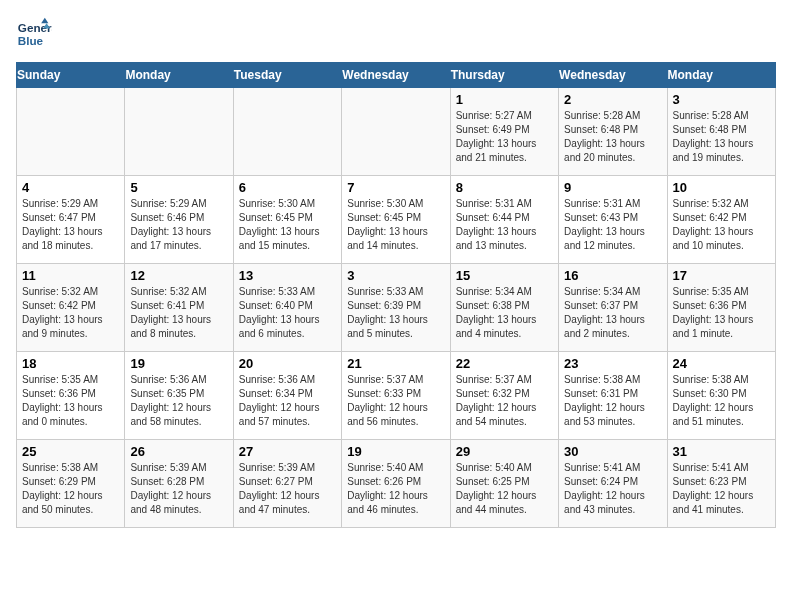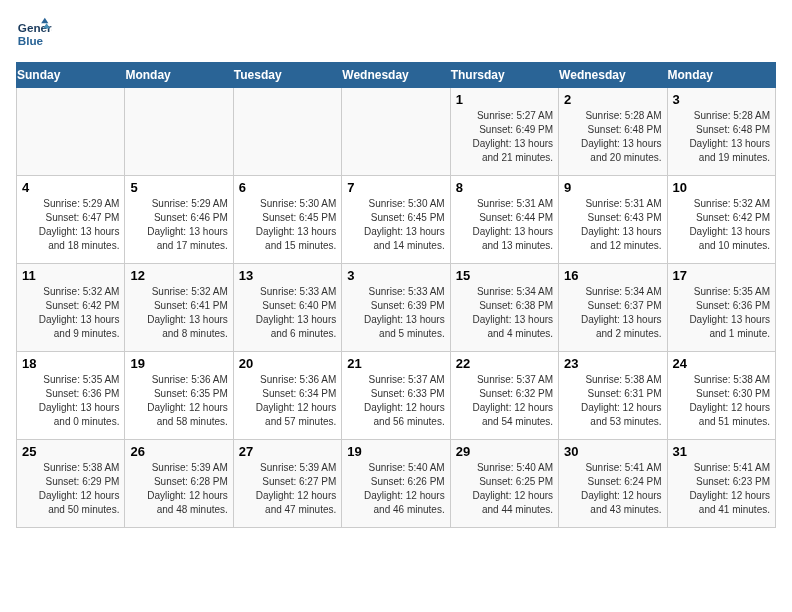--- a/index.html
+++ b/index.html
@@ -73,21 +73,20 @@
     .day-num {
       font-weight: bold;
       font-size: 13px;
       display: block;
       margin-bottom: 2px;
     }
     .day-info {
       color: #333;
       line-height: 1.4;
       font-size: 10px;
-      text-align: right;
     }
     .empty-cell {
       background-color: #f9f9f9;
     }
   </style>
 </head>
 <body>
 
 <div class="header-area">
   <div class="logo">

